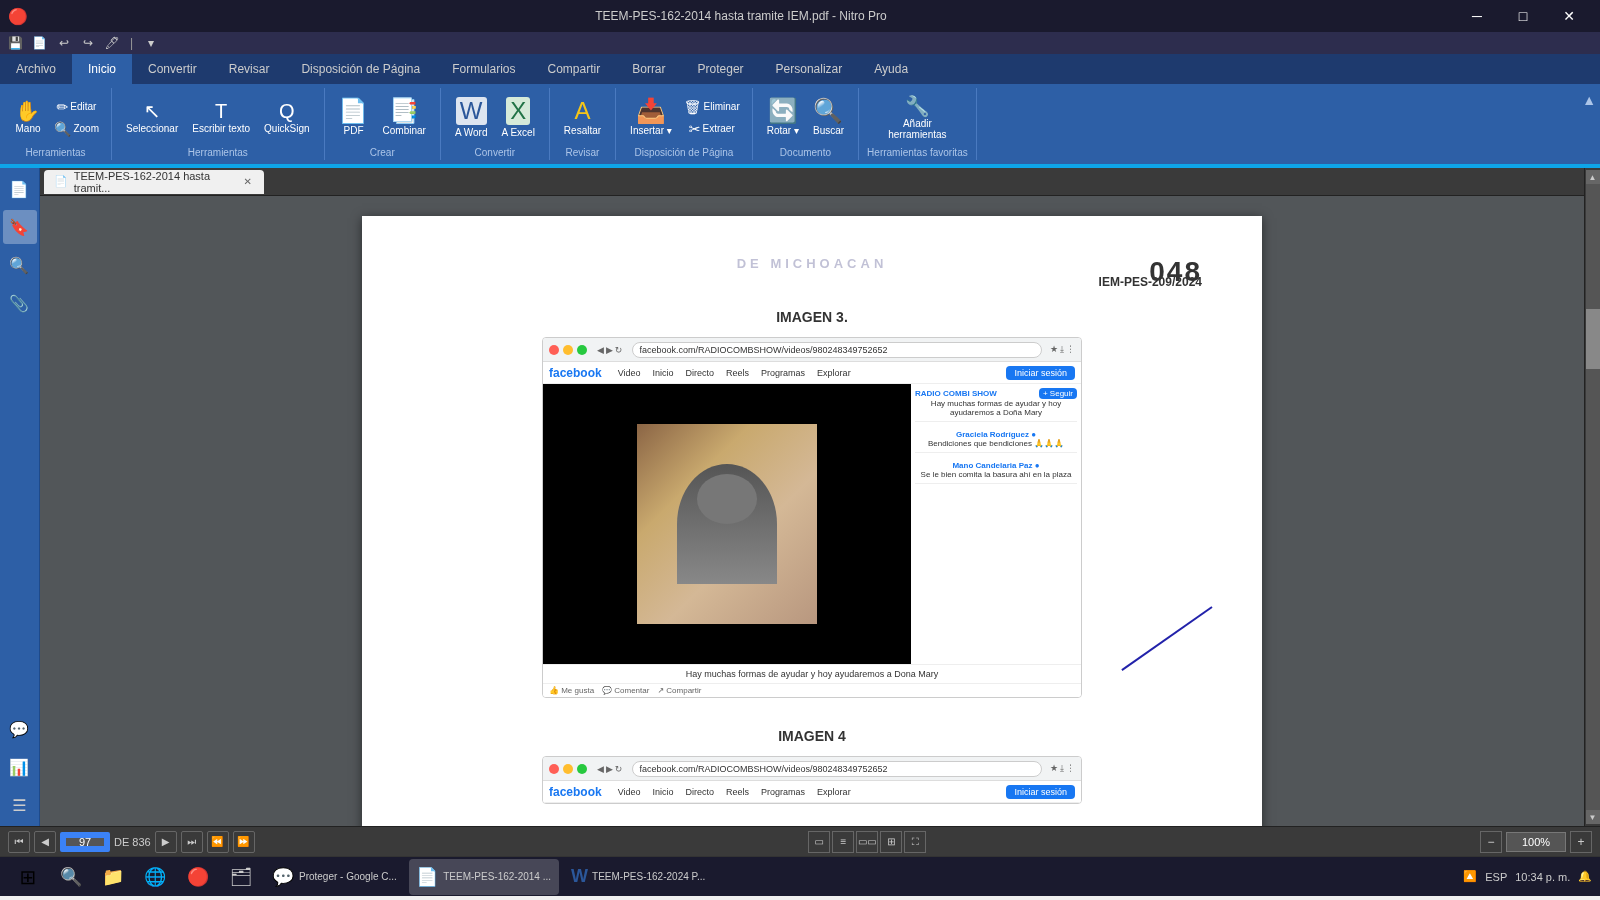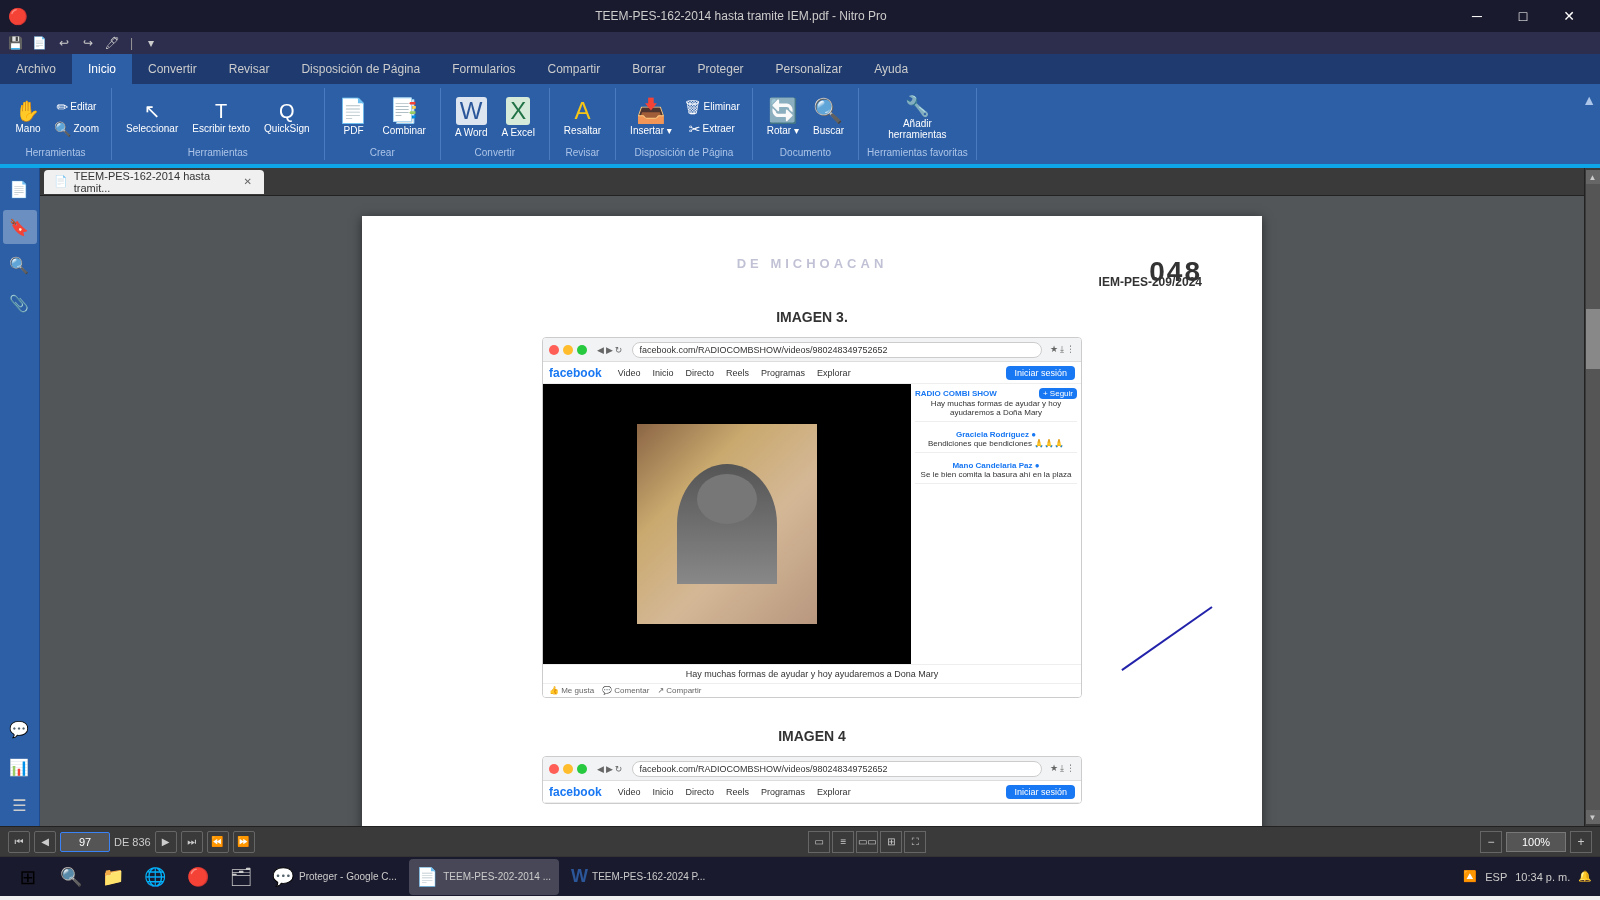--- a/index.html
+++ b/index.html
@@ -235,21 +235,21 @@
     }
     .nav-btn {
       width: 22px; height: 22px;
       background: none; border: 1px solid #666;
       color: #ccc; font-size: 10px;
       cursor: pointer; display: flex; align-items: center; justify-content: center;
       border-radius: 2px;
     }
     .page-input {
       width: 50px; height: 20px;
-      background: #555; border: 1px solid #3b82f6;
+      background: #555; border: 6px solid #3b82f6;
       color: white; text-align: center; font-size: 11px;
       border-radius: 2px;
     }
     .zoom-controls {
       display: flex; align-items: center; gap: 4px;
     }
     .zoom-btn {
       width: 22px; height: 22px;
       background: none; border: 1px solid #666;
       color: #ccc; font-size: 12px;
@@ -796,21 +796,21 @@
   </div>
   <div class="taskbar-item">
     <span class="taskbar-icon">🗂</span>
   </div>
   <div class="taskbar-item">
     <span class="taskbar-icon">💬</span>
     <span style="font-size:10px;">Proteger - Google C...</span>
   </div>
   <div class="taskbar-item active">
     <span class="taskbar-icon">📄</span>
-    <span style="font-size:10px;">TEEM-PES-202-2014 ...</span>
+    <span style="font-size:10px;">TEEM-PES-162-2014 ...</span>
   </div>
   <div class="taskbar-item">
     <span class="taskbar-icon" style="color:#2b579a;font-weight:bold;">W</span>
     <span style="font-size:10px;">TEEM-PES-162-2024 P...</span>
   </div>
 
   <div class="taskbar-right">
     <span>🔼</span>
     <span>ESP</span>
     <span>10:34 p. m.</span>

